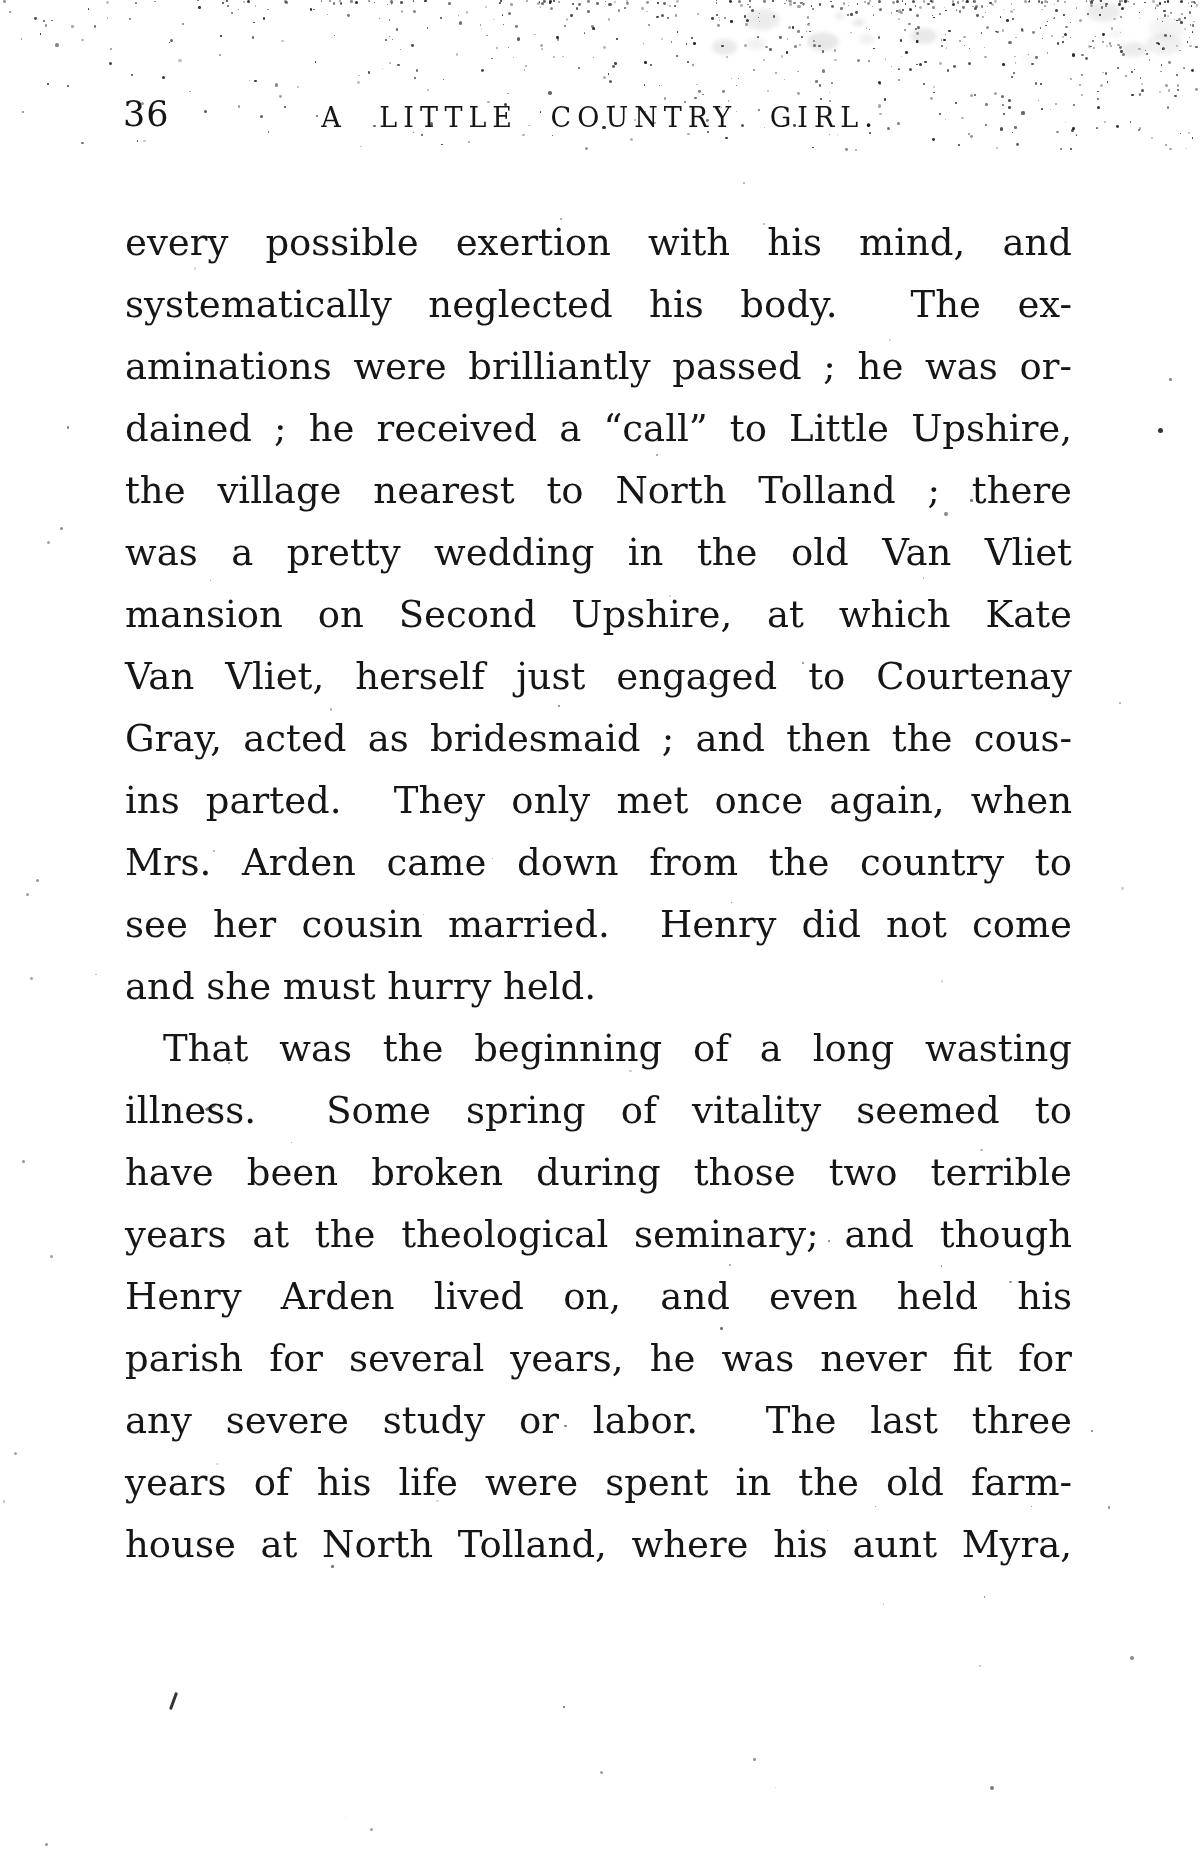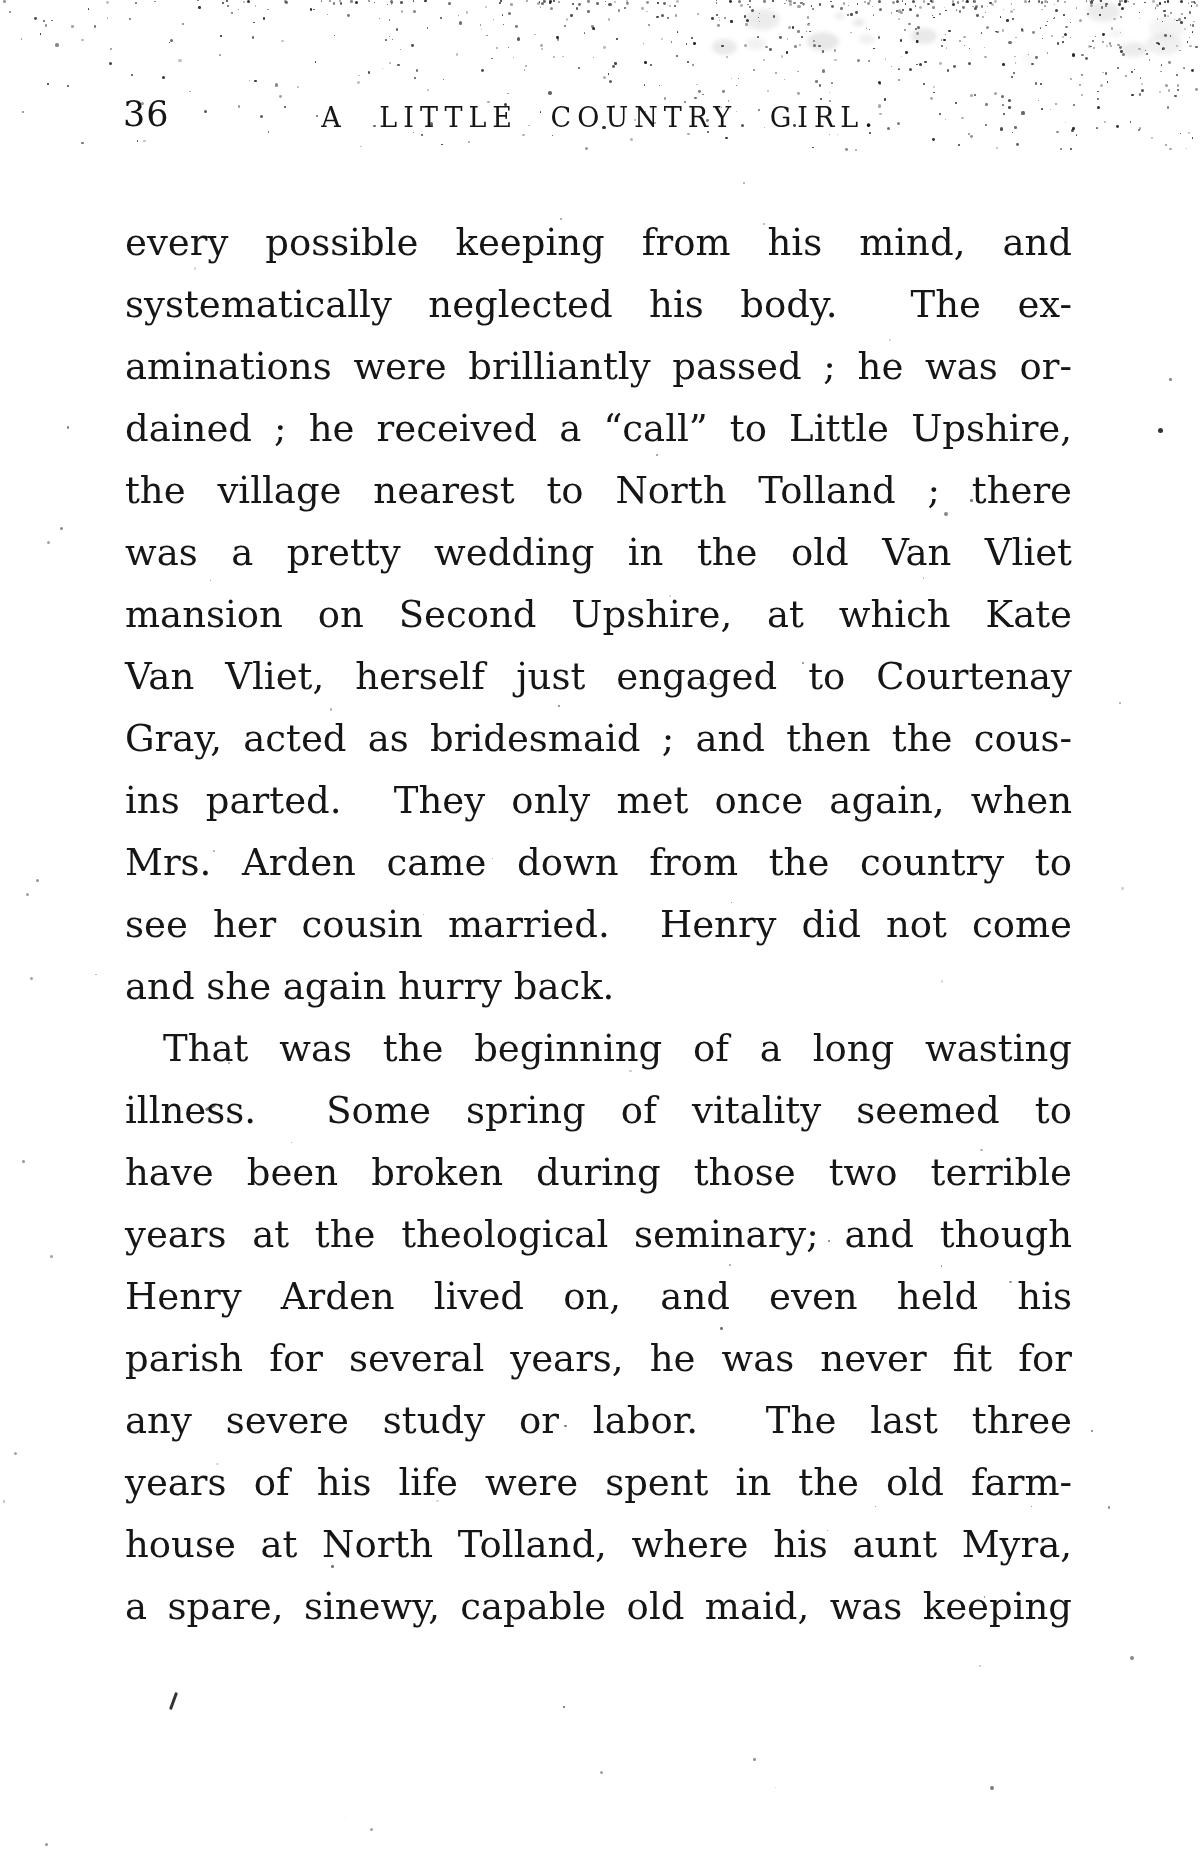--- a/index.html
+++ b/index.html
@@ -843,45 +843,44 @@
       <i style="left:707.4088829313405px;top:682.6031681522727px;width:2.547041877824813px;height:2.547041877824813px;opacity:0.21710984793026"></i>
       <i style="left:720.312707812991px;top:1327.0349798398092px;width:2.5119214969221506px;height:2.5119214969221506px;opacity:0.5836779718170874"></i>
       <i style="left:643.5101519455202px;top:1044.1861033579335px;width:1.437382420245558px;height:1.437382420245558px;opacity:0.5381614924175665"></i>
       <i style="left:1009.4268685625866px;top:1280.5632019555196px;width:2.4558935448527337px;height:2.4558935448527337px;opacity:0.45138024844927715"></i>
       <i style="left:909.3663572287187px;top:622.7555110957474px;width:2.7433042470365763px;height:2.7433042470365763px;opacity:0.5462371175992302"></i>
     </div>
   <span class="page-number">36</span>
   <div class="running-head">A LITTLE COUNTRY GIRL.</div>
   <main class="body-text" id="body-text">
       <div class="para">
-        <div class="line">every possible keeping from his mind, and</div>
+        <div class="line">every possible exertion with his mind, and</div>
         <div class="line">systematically neglected his body.  The ex-</div>
         <div class="line">aminations were brilliantly passed ; he was or-</div>
         <div class="line">dained ; he received a “call” to Little Upshire,</div>
         <div class="line">the village nearest to North Tolland ; there</div>
         <div class="line">was a pretty wedding in the old Van Vliet</div>
         <div class="line">mansion on Second Upshire, at which Kate</div>
         <div class="line">Van Vliet, herself just engaged to Courtenay</div>
         <div class="line">Gray, acted as bridesmaid ; and then the cous-</div>
         <div class="line">ins parted.  They only met once again, when</div>
         <div class="line">Mrs. Arden came down from the country to</div>
         <div class="line">see her cousin married.  Henry did not come</div>
-        <div class="line no-just">and she again hurry back.</div>
+        <div class="line no-just">and she must hurry held.</div>
       </div>
       <div class="para indent">
         <div class="line">That was the beginning of a long wasting</div>
         <div class="line">illness.  Some spring of vitality seemed to</div>
         <div class="line">have been broken during those two terrible</div>
         <div class="line">years at the theological seminary; and though</div>
         <div class="line">Henry Arden lived on, and even held his</div>
         <div class="line">parish for several years, he was never fit for</div>
         <div class="line">any severe study or labor.  The last three</div>
         <div class="line">years of his life were spent in the old farm-</div>
         <div class="line">house at North Tolland, where his aunt Myra,</div>
-        <div class="line">a spare, sinewy, capable old maid, was keeping</div>
       </div>
     </main>
   <div class="marks" id="stray-marks">
       <i style="left:1158px;top:428px;width:5px;height:5px;opacity:0.85"></i>
       <i style="left:944px;top:512px;width:4px;height:4px;opacity:0.5"></i>
       <i style="left:60px;top:527px;width:3px;height:3px;opacity:0.5"></i>
       <i style="left:47px;top:541px;width:3px;height:3px;opacity:0.4"></i>
       <i style="left:36px;top:879px;width:3px;height:3px;opacity:0.45"></i>
       <i style="left:26px;top:893px;width:3px;height:3px;opacity:0.4"></i>
       <i style="left:30px;top:977px;width:3px;height:3px;opacity:0.4"></i>

